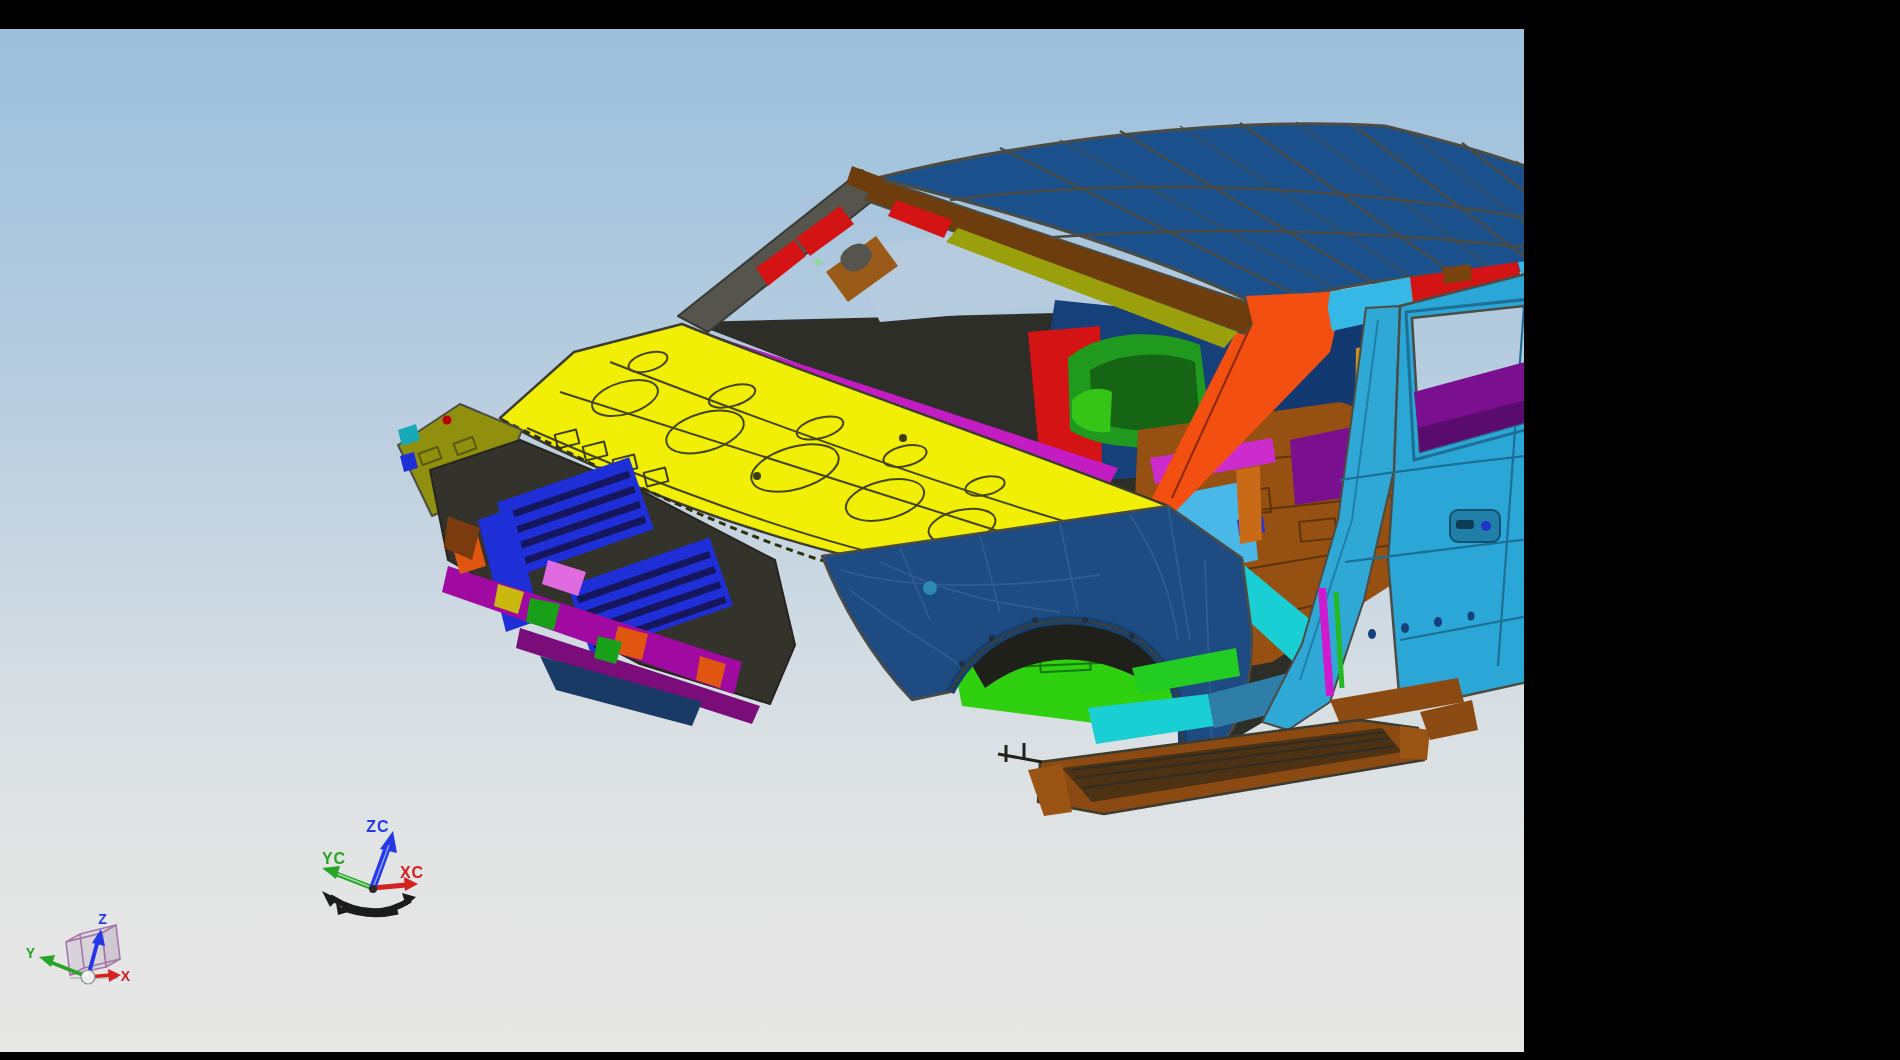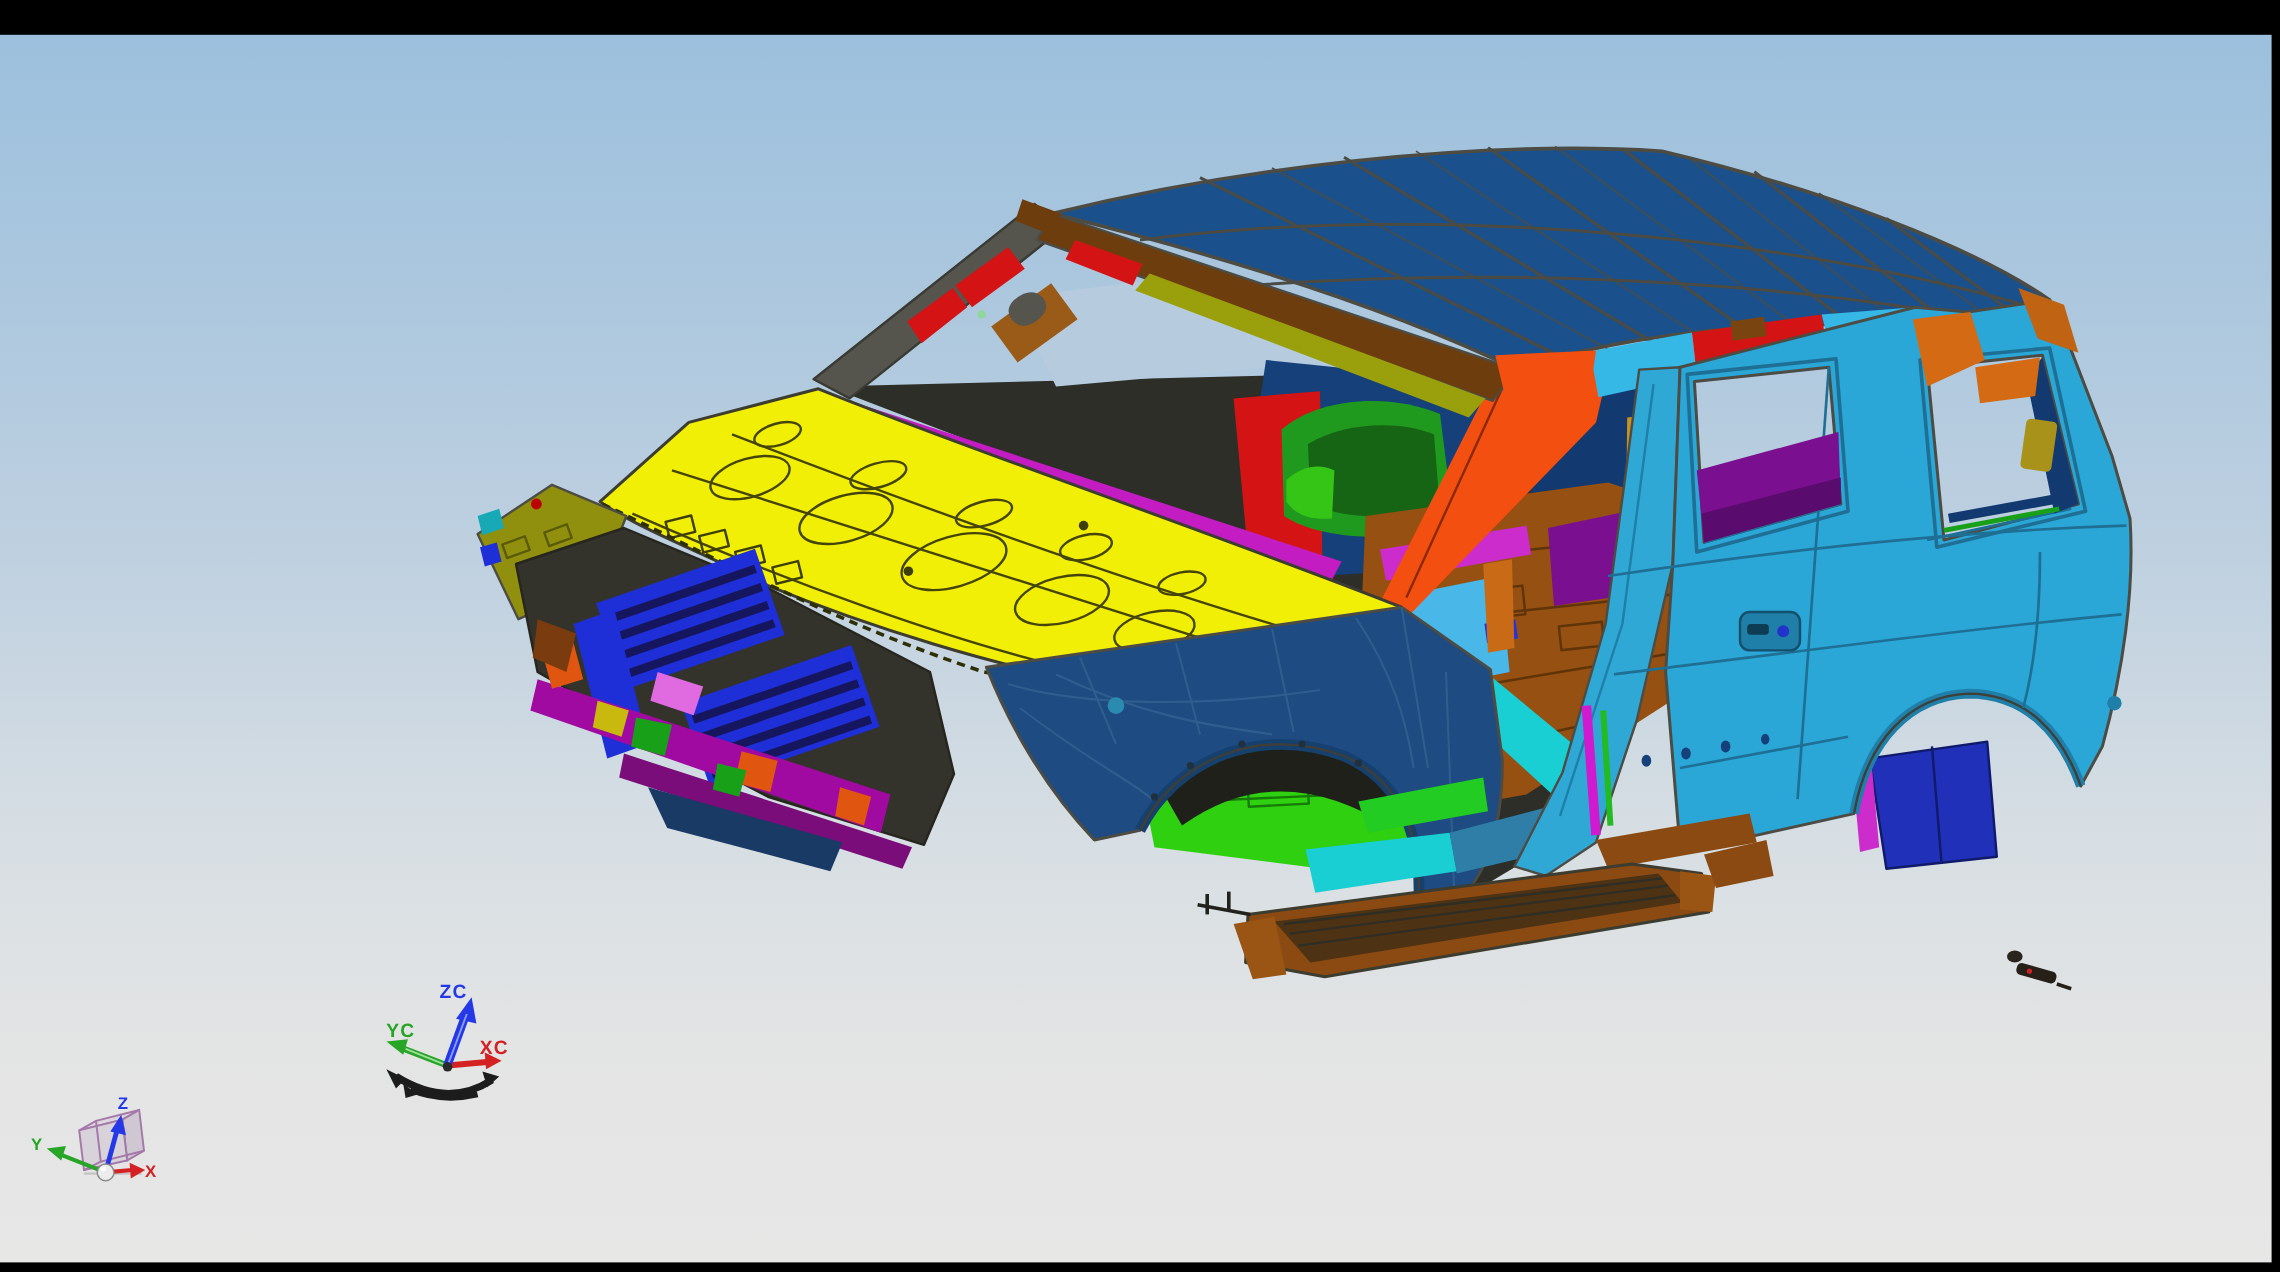--- a/index.html
+++ b/index.html
@@ -1,16 +1,16 @@
 <!DOCTYPE html>
 <html><head>
 <meta charset="utf-8">
 <style>
   html,body{margin:0;padding:0;background:#000;}
-  .stage{position:relative;width:1900px;height:1060px;overflow:hidden;
+  .stage{position:relative;width:1524px;height:1060px;overflow:hidden;
          background:linear-gradient(180deg,#9cc0dd 2.8%,#a9c6de 20%,#c0d1e0 45%,#d6dee3 65%,#e3e4e4 82%,#e7e7e6 100%);}
   .bar{position:absolute;background:#000;}
   .bar.top{left:0;top:0;width:1900px;height:29px;}
   .bar.bottom{left:0;top:1052px;width:1900px;height:8px;}
   .bar.right{top:0;left:1893px;width:7px;height:1060px;}
   svg.scene{position:absolute;left:0;top:0;}
   text.axis{font-family:"Liberation Sans","DejaVu Sans",sans-serif;font-weight:700;font-size:16px;letter-spacing:1px;}
   text.axis.small{font-size:14px;}
 </style>
 </head>

